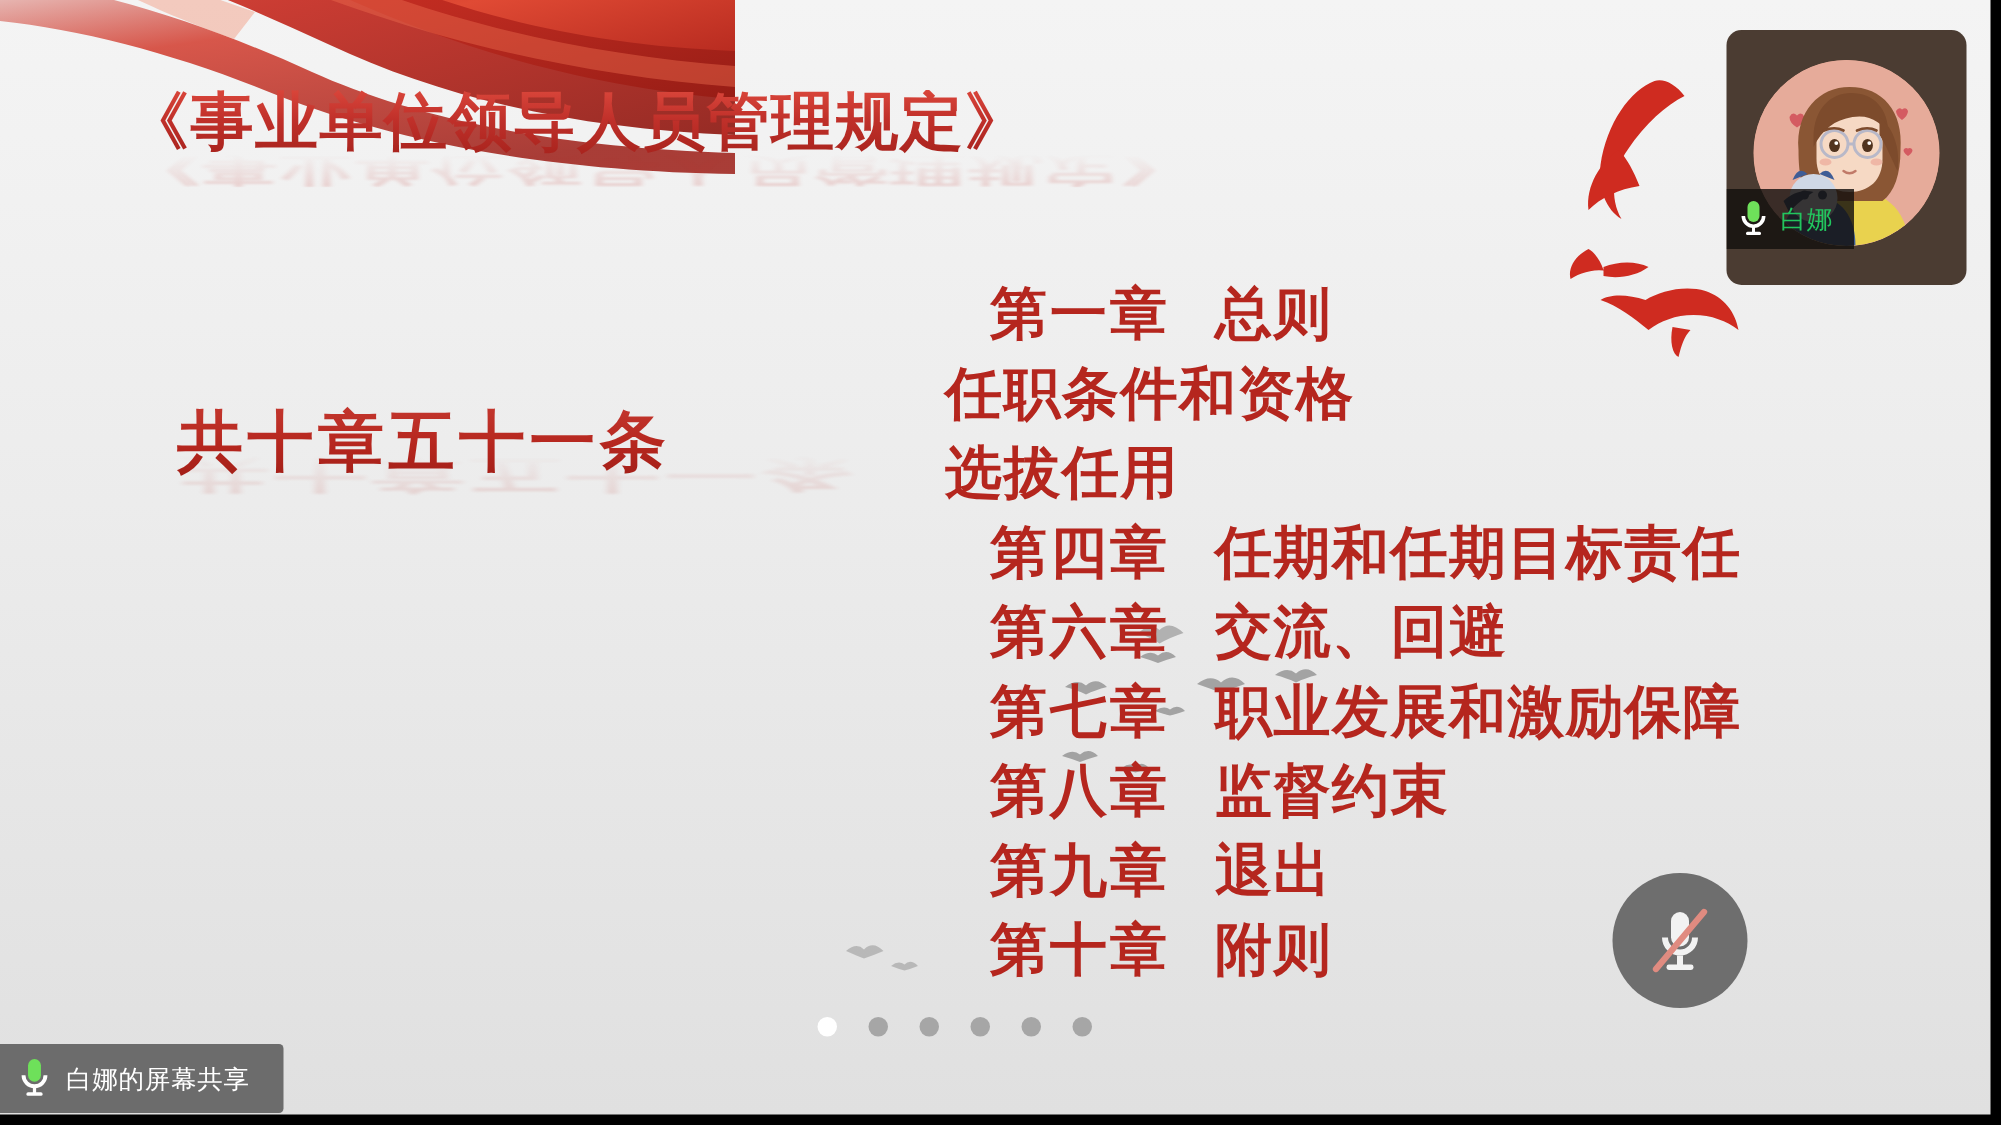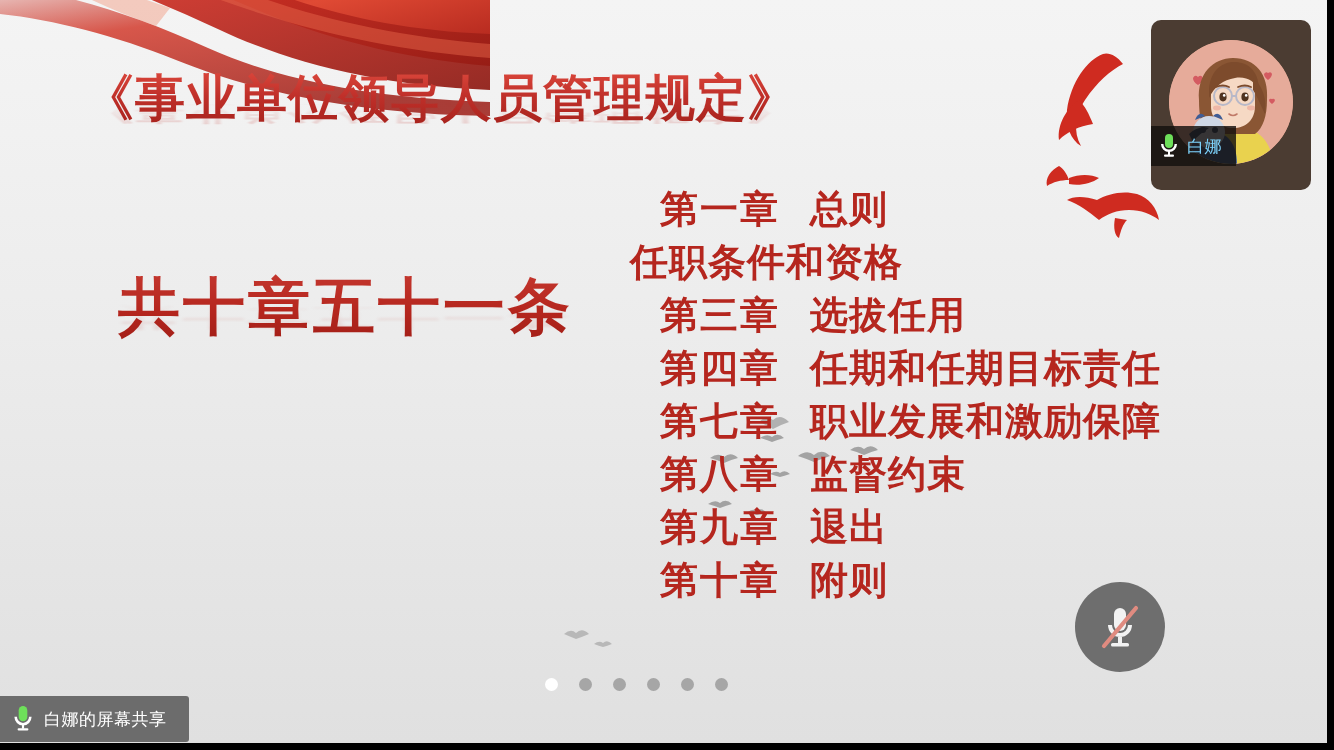--- a/index.html
+++ b/index.html
@@ -56,24 +56,24 @@
   .birds-gray svg { display:block; }
 
   
   .doves-red { position: absolute; right: 72px; top: 48px; width: 210px; height: 190px; pointer-events:none; }
   .doves-red svg { display:block; width:100%; height:100%; }
 
   
   #slide-title {
     position: absolute;
     left: 84px;
-    top: 72px;
+    top: 60px;
     font-family: Liberation Serif, serif;
     font-weight: 700;
-    font-size: 50px;
+    font-size: 42px;
     letter-spacing: 1px;
     color: #c0302a;
     background: linear-gradient(180deg, #d9453a 0%, #c0302a 45%, #a8231d 100%);
     -webkit-background-clip: text;
     background-clip: text;
     -webkit-text-fill-color: transparent;
     white-space: nowrap;
     line-height: 1.05;
   }
   #slide-title-reflection {
@@ -95,21 +95,21 @@
     mask-image: linear-gradient(to top, rgba(0,0,0,0) 10%, rgba(0,0,0,.9) 100%);
   }
 
   
   #slide-headline {
     position: absolute;
     left: 118px;
     top: 265px;
     font-family: "DejaVu Sans", "Liberation Sans", sans-serif;
     font-weight: 700;
-    font-size: 62px;
+    font-size: 44px;
     letter-spacing: 3px;
     color: #b5261e;
     background: linear-gradient(180deg, #c63a31 0%, #b5261e 55%, #9e1d16 100%);
     -webkit-background-clip: text;
     background-clip: text;
     -webkit-text-fill-color: transparent;
     white-space: nowrap;
     text-decoration: underline;
   }
   #slide-headline-reflection {
@@ -217,21 +217,21 @@
     left: 0;
     bottom: 24px;
     height: 40px;
     padding: 0 14px 0 8px;
     display: flex;
     align-items: center;
     gap: 8px;
     background: rgba(20,16,14,.82);
   }
   #participant-nameplate .pname {
-    color: #7dd3fc;
+    color: #22c55e;
     font-size: 17px;
     font-family: "DejaVu Sans", "Liberation Sans", sans-serif;
     letter-spacing: .5px;
   }
 
   
   #share-badge {
     position: absolute;
     left: 0;
     bottom: 8px;
@@ -332,26 +332,29 @@
 
     <div id="chapter-list">
       <div class="chapter-row">
         <span class="chapter-num">第一章</span>
         <span class="chapter-name">总则</span>
       </div>
       <div class="chapter-row">
         <span class="chapter-name">任职条件和资格</span>
       </div>
       <div class="chapter-row">
-        <span class="chapter-num">第三章</span>
         <span class="chapter-name">选拔任用</span>
       </div>
       <div class="chapter-row">
         <span class="chapter-num">第四章</span>
         <span class="chapter-name">任期和任期目标责任</span>
+      </div>
+      <div class="chapter-row">
+        <span class="chapter-num">第六章</span>
+        <span class="chapter-name">交流、回避</span>
       </div>
       <div class="chapter-row">
         <span class="chapter-num">第七章</span>
         <span class="chapter-name">职业发展和激励保障</span>
       </div>
       <div class="chapter-row">
         <span class="chapter-num">第八章</span>
         <span class="chapter-name">监督约束</span>
       </div>
       <div class="chapter-row">

